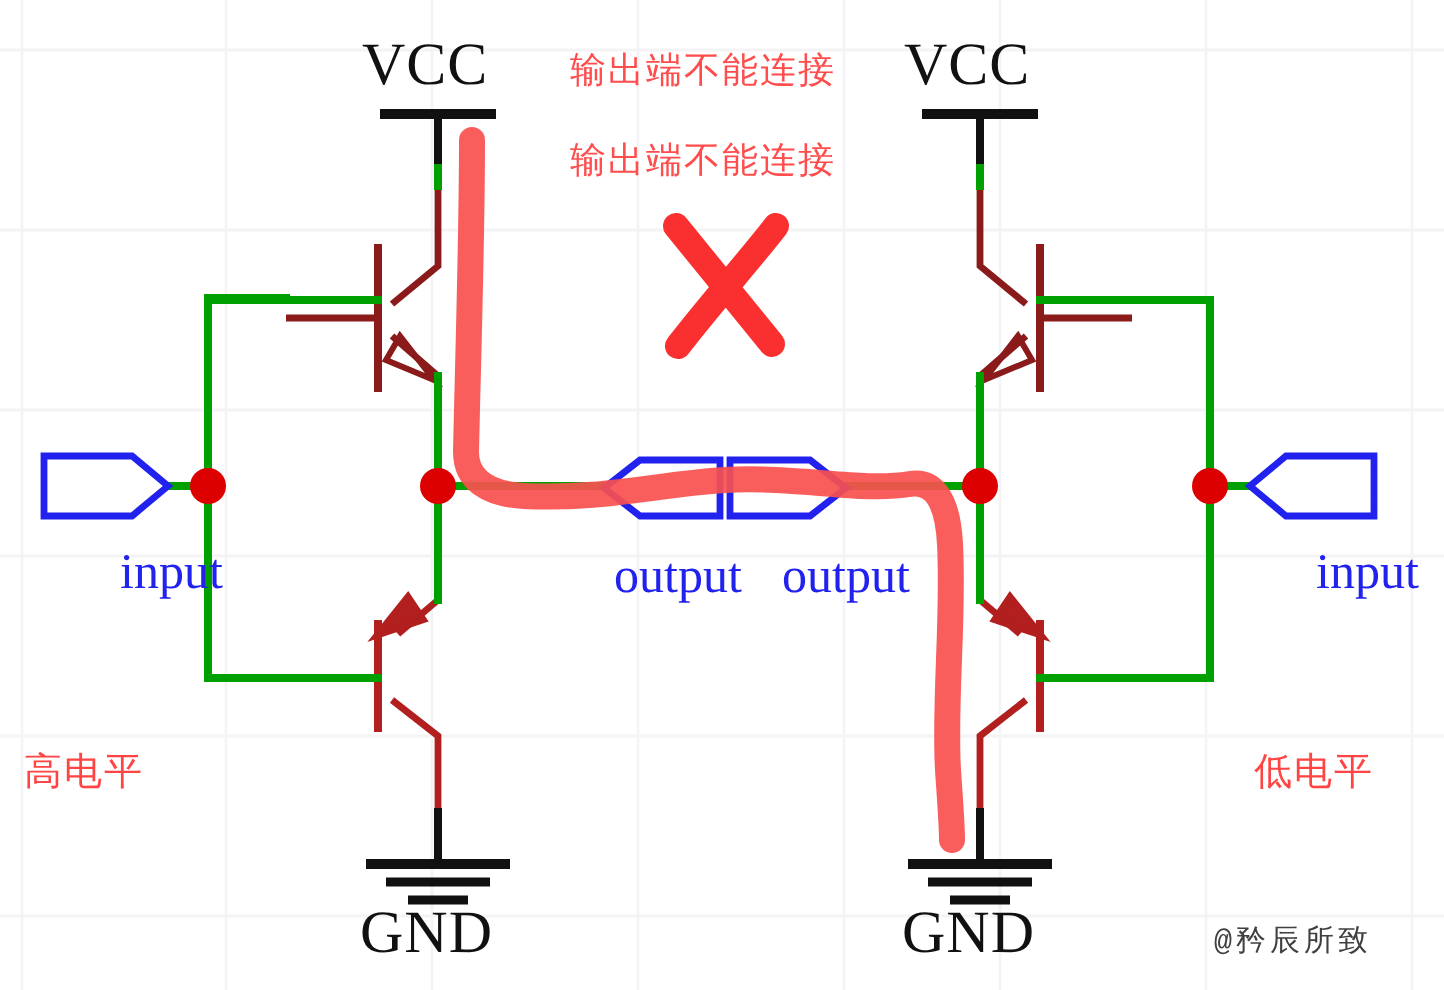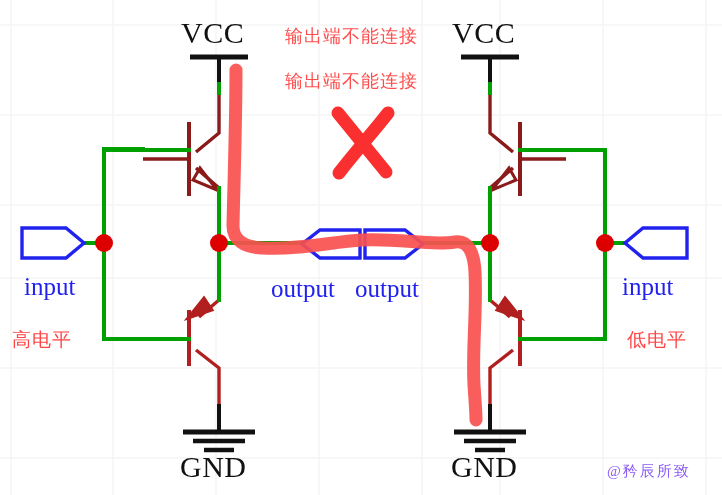--- a/index.html
+++ b/index.html
@@ -32,37 +32,39 @@
   .lbl-vcc, .lbl-gnd {
     font-family: "Liberation Serif", serif;
     font-size: 30px;
     color: #111111;
     letter-spacing: 0.5px;
   }
   .lbl-port {
     font-family: "Liberation Serif", serif;
     font-size: 25px;
     color: #2222ee;
+    margin-left: 36px;
   }
   .lbl-note {
     font-family: "DejaVu Sans", sans-serif;
     font-size: 18px;
     color: #ff4d4d;
     letter-spacing: 1px;
   }
   .lbl-level {
     font-family: "DejaVu Sans", sans-serif;
     font-size: 19px;
     color: #ff4444;
     letter-spacing: 1px;
+    margin-top: 47px;
   }
   .watermark {
-    font-family: Liberation Serif, serif;
+    font-family: Liberation Mono, monospace;
     font-size: 15px;
-    color: #8b5cf6;
+    color: #404040;
     letter-spacing: 2px;
   }
 </style>
 </head>
 <body>
 
 <div id="canvas">
 
   <svg width="722" height="495" viewBox="0 0 722 495">
 

